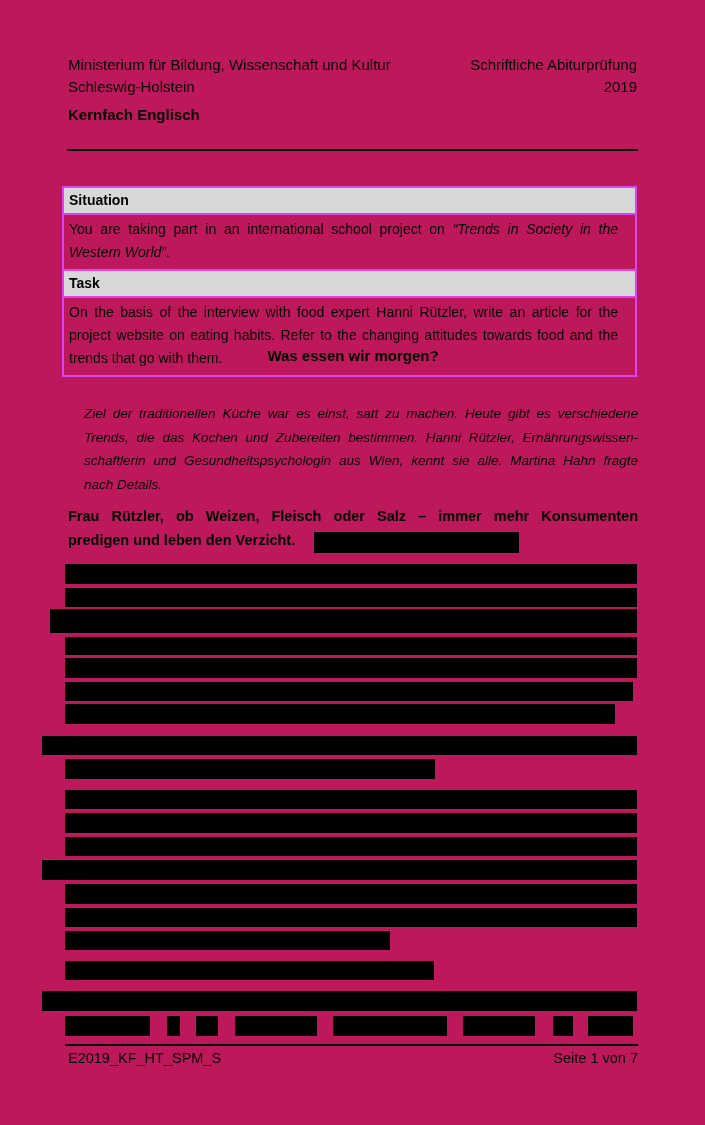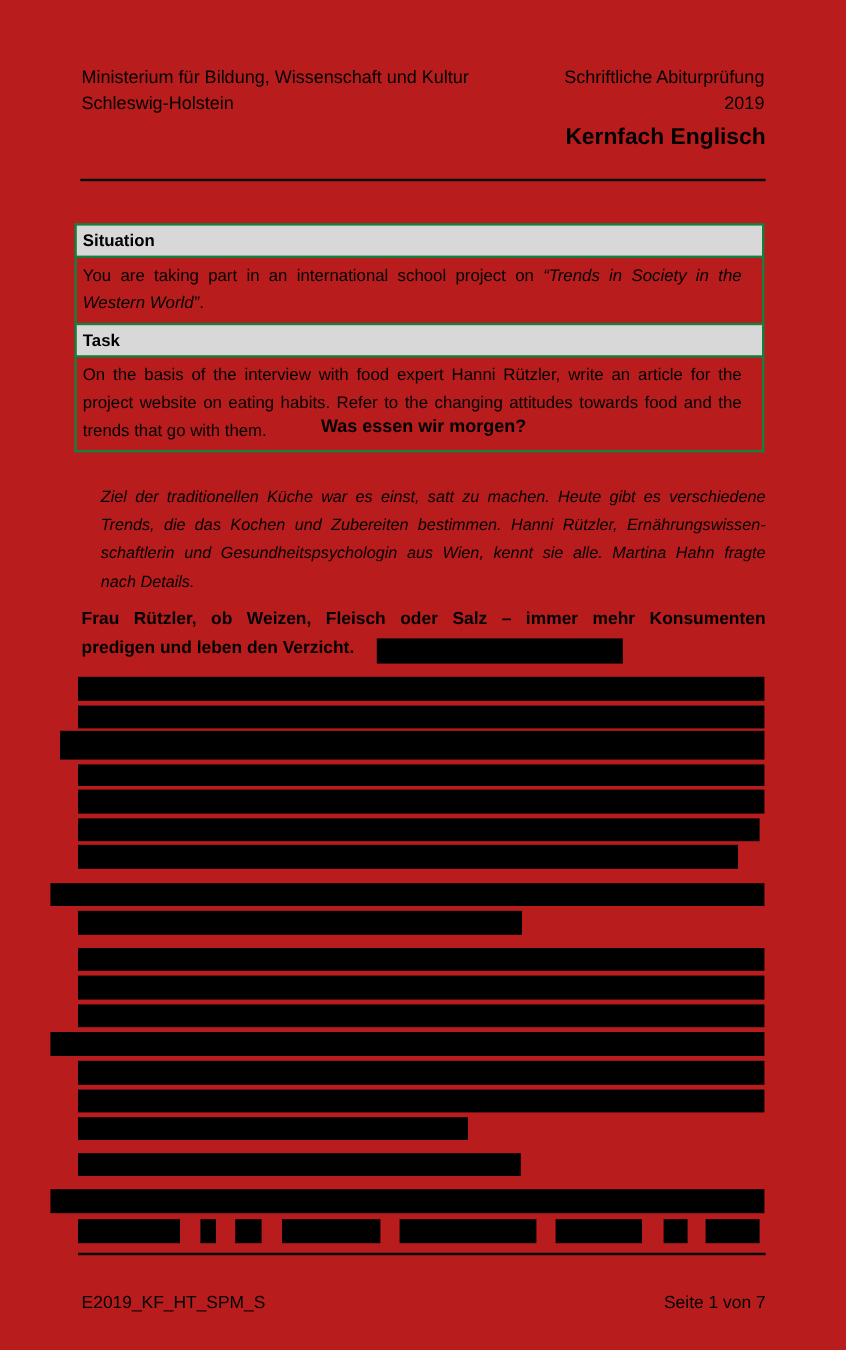--- a/index.html
+++ b/index.html
@@ -1,46 +1,46 @@
 <!DOCTYPE html>
 <html><head>
 <meta charset="utf-8">
 <style>
   html,body{margin:0;padding:0;background:#ffffff;}
   .page{
-    position:relative;width:705px;height:1125px;background:#b91c1c;
+    position:relative;width:705px;height:1125px;background:#be185d;
     font-family:"Liberation Sans", sans-serif;color:#000;overflow:hidden;
   }
   .abs{position:absolute;}
   
   .hdr{font-size:15px;line-height:22px;}
   .hdr-left{left:68px;top:54px;width:400px;text-align:left;}
   .hdr-right{right:68px;top:54px;width:260px;text-align:right;}
-  .center-title{left:68px;top:104px;width:570px;text-align:right;font-size:19px;line-height:22px;}
+  .center-title{left:68px;top:104px;width:570px;text-align:left;font-size:15px;line-height:22px;}
   .bold{font-weight:bold;}
   .rule{left:67px;top:149px;width:571px;height:2px;background:#000;}
   
   .itable{left:62px;top:186px;width:575px;border-collapse:collapse;table-layout:fixed;}
-  .itable td{border:2px solid #15803d;font-size:14px;line-height:23px;padding:1px 5px;}
+  .itable td{border:2px solid #d946ef;font-size:14px;line-height:23px;padding:1px 5px;}
   .itable td.head{background:#d8d8d8;font-weight:bold;height:20px;}
   .itable td.body{text-align:justify;padding:3px 17px 5px 5px;}
   .it{font-style:italic;}
   
   .a-title{left:68px;top:347px;width:570px;text-align:center;font-size:15px;font-weight:bold;}
   .lead{left:68px;top:402px;width:570px;font-size:13.5px;font-style:italic;}
   .lead .ln{line-height:23.5px;height:23.5px;margin-left:16px;}
   .quest{left:68px;top:505px;width:570px;font-size:14.5px;font-weight:bold;}
   .quest .ln{line-height:23.5px;height:23.5px;}
   .jline{text-align:justify;text-align-last:justify;}
   .jlast{text-align:left;}
   
   .redaction{position:absolute;background:#000;}
   
   .f-rule{left:65px;top:1044px;width:573px;height:1.5px;background:#000;}
-  .footer{left:68px;top:1050px;width:570px;display:flex;justify-content:space-between;font-size:14.5px;margin-top:28px;}
+  .footer{left:68px;top:1050px;width:570px;display:flex;justify-content:space-between;font-size:14.5px;}
 </style>
 </head>
 <body>
 
 <div class="page">
 
   <div class="abs hdr hdr-left">
     <div>Ministerium für Bildung, Wissenschaft und Kultur</div>
     <div>Schleswig-Holstein</div>
   </div>

